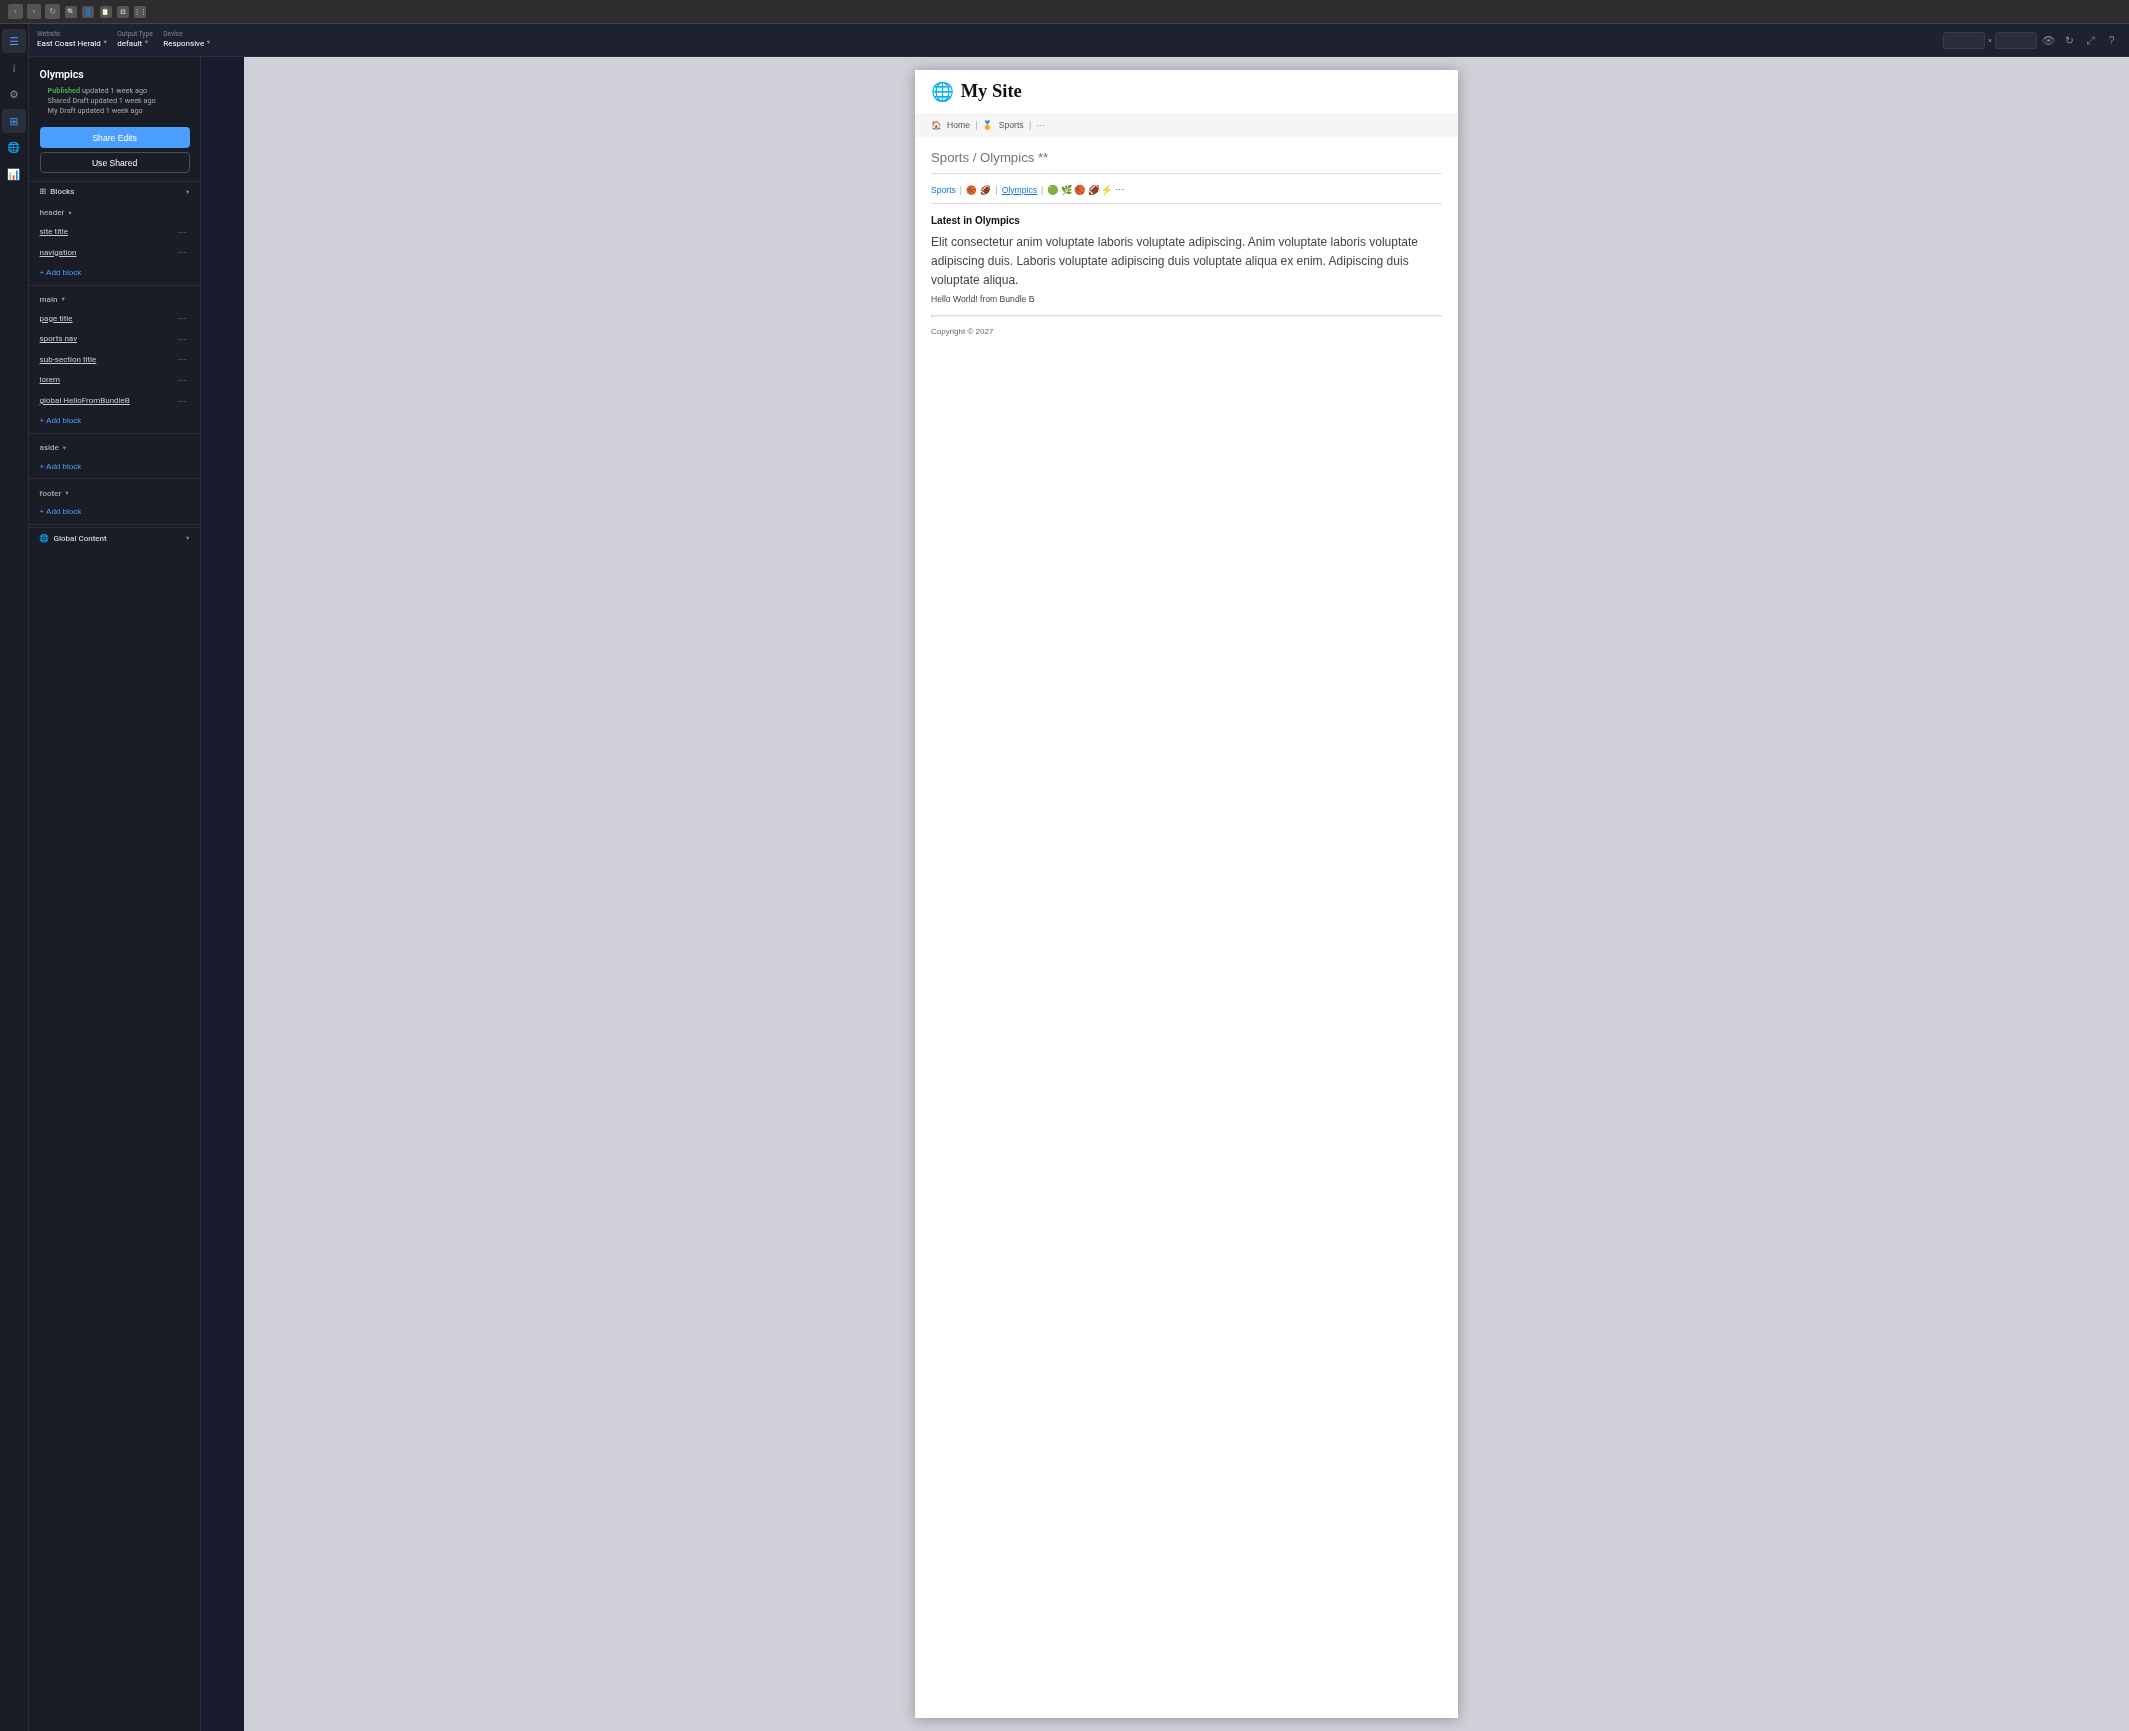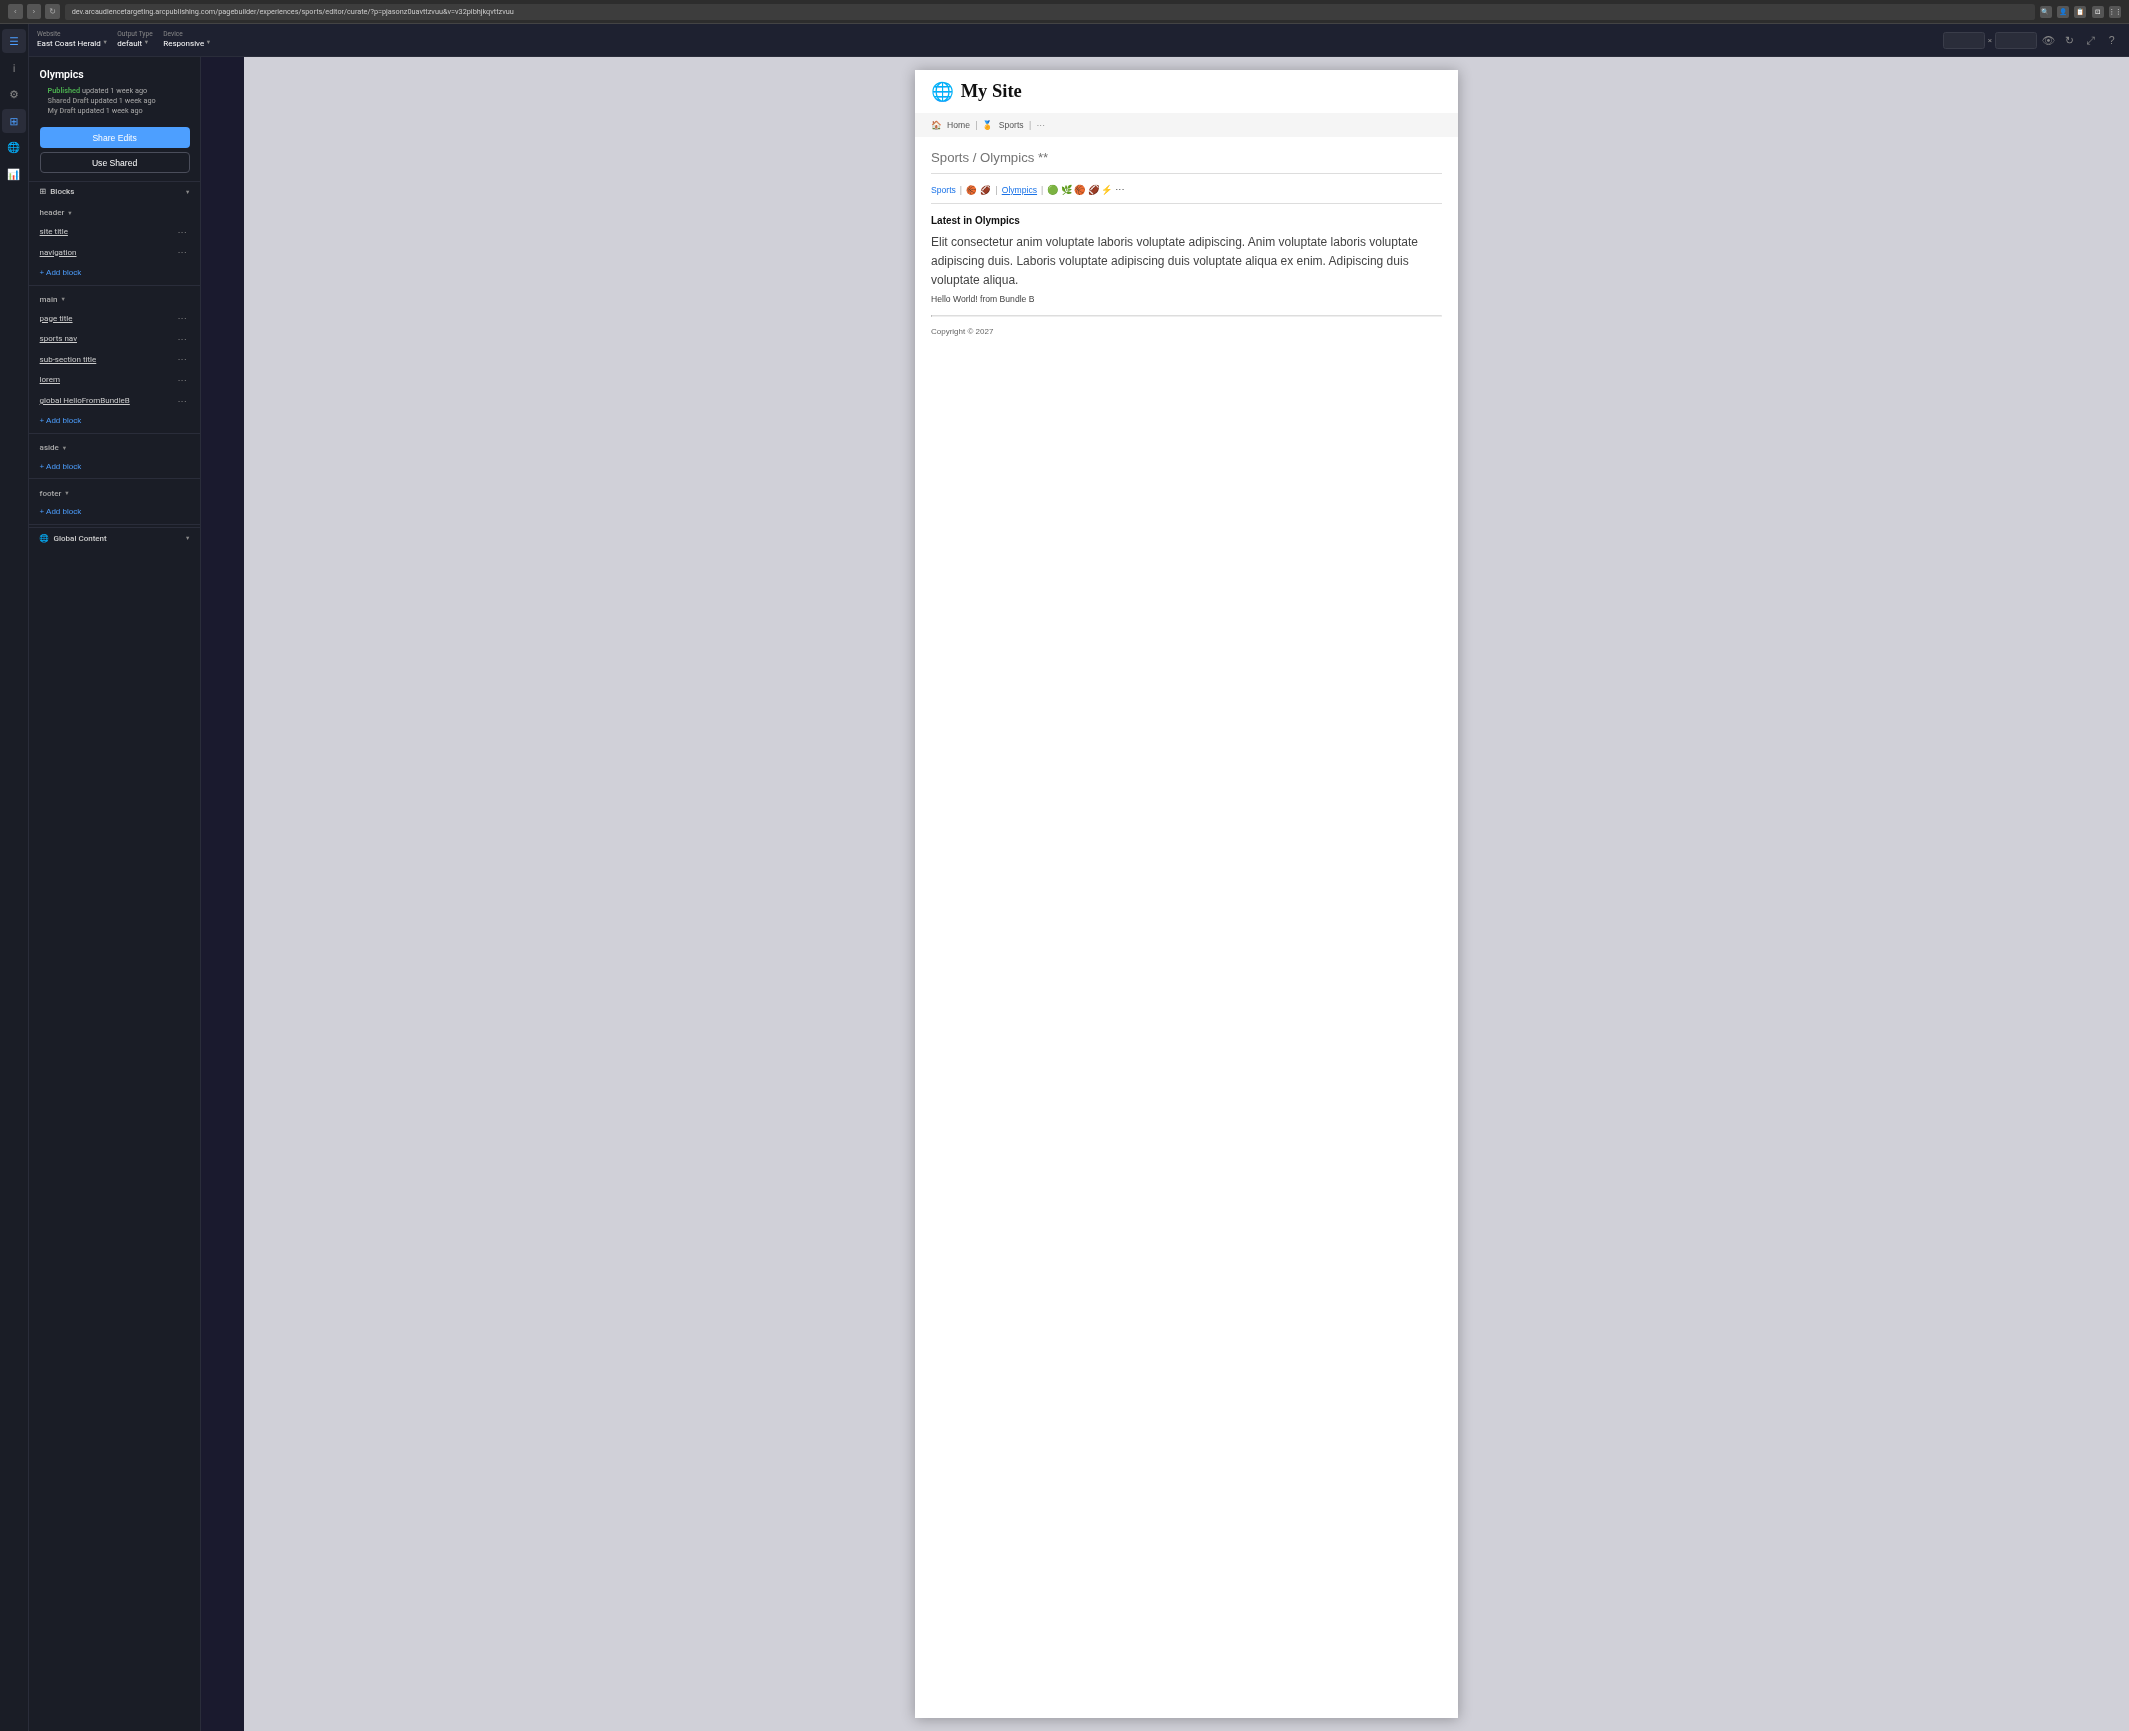--- a/index.html
+++ b/index.html
@@ -329,23 +329,20 @@
     }
   </style>
 </head>
 <body>
 
 <div class="browser-chrome">
   <div class="browser-controls">
     <button class="browser-btn back">‹</button>
     <button class="browser-btn fwd">›</button>
     <button class="browser-btn reload">↻</button>
-  </div>
-  <div class="address-bar">
-    <span>dev.arcaudiencetargeting.arcpublishing.com/pagebuilder/experiences/sports/editor/curate/?p=pjasonz0uavttzvuu&amp;v=v32pibhjkqvttzvuu</span>
   </div>
   <div class="browser-icons">
     <div class="browser-icon">🔍</div>
     <div class="browser-icon">👤</div>
     <div class="browser-icon">📋</div>
     <div class="browser-icon">⊡</div>
     <div class="browser-icon">⋮⋮</div>
   </div>
 </div>
 

